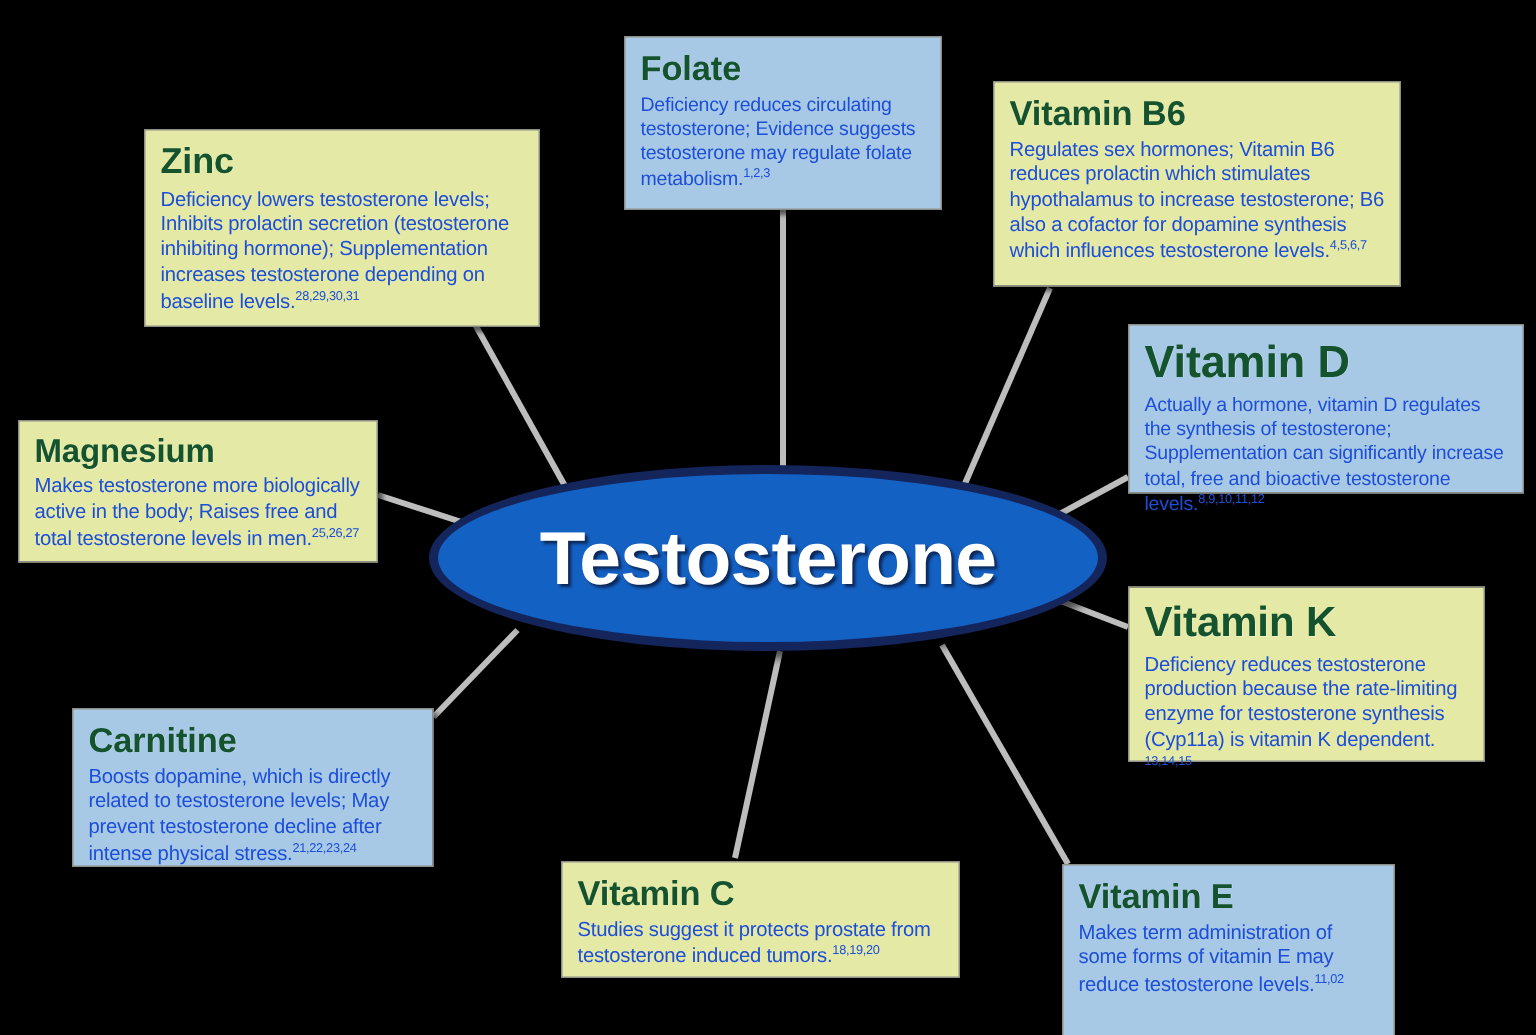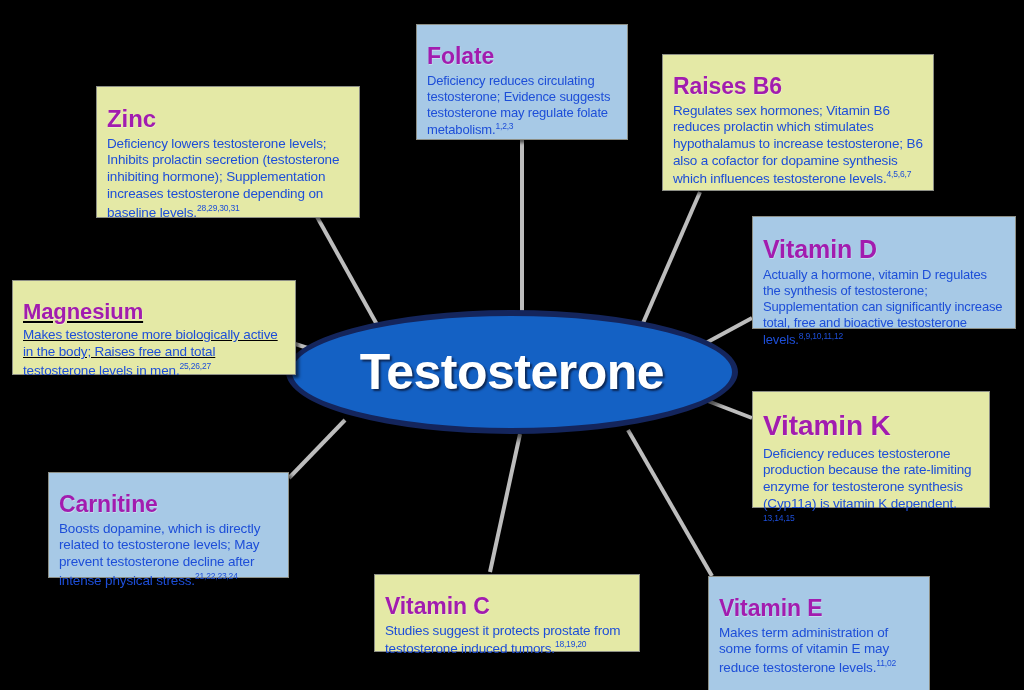--- a/index.html
+++ b/index.html
@@ -28,23 +28,23 @@
     box-shadow:3px 3px 3px rgba(0,0,0,0.55);
     padding:6px 9px 7px 10px;
     line-height:1.24;
   }
   .node.yellow{ background:#e4e9a6; }
   .node.blue{   background:#a7c9e6; }
 
   .node .title{
     display:block;
     font-weight:bold;
-    color:#a21caf;
+    color:#14532d;
     letter-spacing:-0.1px;
-    margin:11px 0 2px 0;
+    margin:0 0 2px 0;
     text-shadow:0.5px 0.5px 0 rgba(255,255,255,0.35);
   }
   .node .body{
     display:block;
     color:#1d4ed8;
     font-size:13.5px;
     letter-spacing:-0.15px;
   }
   .node .refs{
     font-size:8.5px;
@@ -57,24 +57,24 @@
   #node-folate .title    { font-size:23px; }
   #node-folate .body     { font-size:13px; }
 
   #node-vitamin-b6 { left:662px; top:54px;  width:272px; height:137px; }
   #node-vitamin-b6 .title{ font-size:23px; }
 
   #node-zinc       { left:96px;  top:86px;  width:264px; height:132px; }
   #node-zinc .title      { font-size:24px; }
 
   #node-vitamin-d  { left:752px; top:216px; width:264px; height:113px; }
-  #node-vitamin-d .title { font-size:25px; }
+  #node-vitamin-d .title { font-size:30px; }
   #node-vitamin-d .body  { font-size:13px; }
 
-  #node-magnesium  { left:12px;  top:280px; width:284px; height:95px;text-decoration:underline; }
+  #node-magnesium  { left:12px;  top:280px; width:240px; height:95px; }
   #node-magnesium .title { font-size:22px; }
 
   #node-vitamin-k  { left:752px; top:391px; width:238px; height:117px; }
   #node-vitamin-k .title { font-size:28px; }
 
   #node-carnitine  { left:48px;  top:472px; width:241px; height:106px; }
   #node-carnitine .title { font-size:23px; }
 
   #node-vitamin-c  { left:374px; top:574px; width:266px; height:78px; }
   #node-vitamin-c .title { font-size:23px; }
@@ -125,21 +125,21 @@
   <div id="center-node">
     <span class="center-label">Testosterone</span>
   </div>
 
   <div id="node-folate" class="node blue">
     <span class="title">Folate</span>
     <span class="body"><span>Deficiency reduces circulating testosterone; Evidence suggests testosterone may regulate folate metabolism.</span><span class="refs">1,2,3</span></span>
   </div>
 
   <div id="node-vitamin-b6" class="node yellow">
-    <span class="title">Raises B6</span>
+    <span class="title">Vitamin B6</span>
     <span class="body"><span>Regulates sex hormones; Vitamin B6 reduces prolactin which stimulates hypothalamus to increase testosterone; B6 also a cofactor for dopamine synthesis which influences testosterone levels.</span><span class="refs">4,5,6,7</span></span>
   </div>
 
   <div id="node-zinc" class="node yellow">
     <span class="title">Zinc</span>
     <span class="body"><span>Deficiency lowers testosterone levels; Inhibits prolactin secretion (testosterone inhibiting hormone); Supplementation increases testosterone depending on baseline levels.</span><span class="refs">28,29,30,31</span></span>
   </div>
 
   <div id="node-vitamin-d" class="node blue">
     <span class="title">Vitamin D</span>

